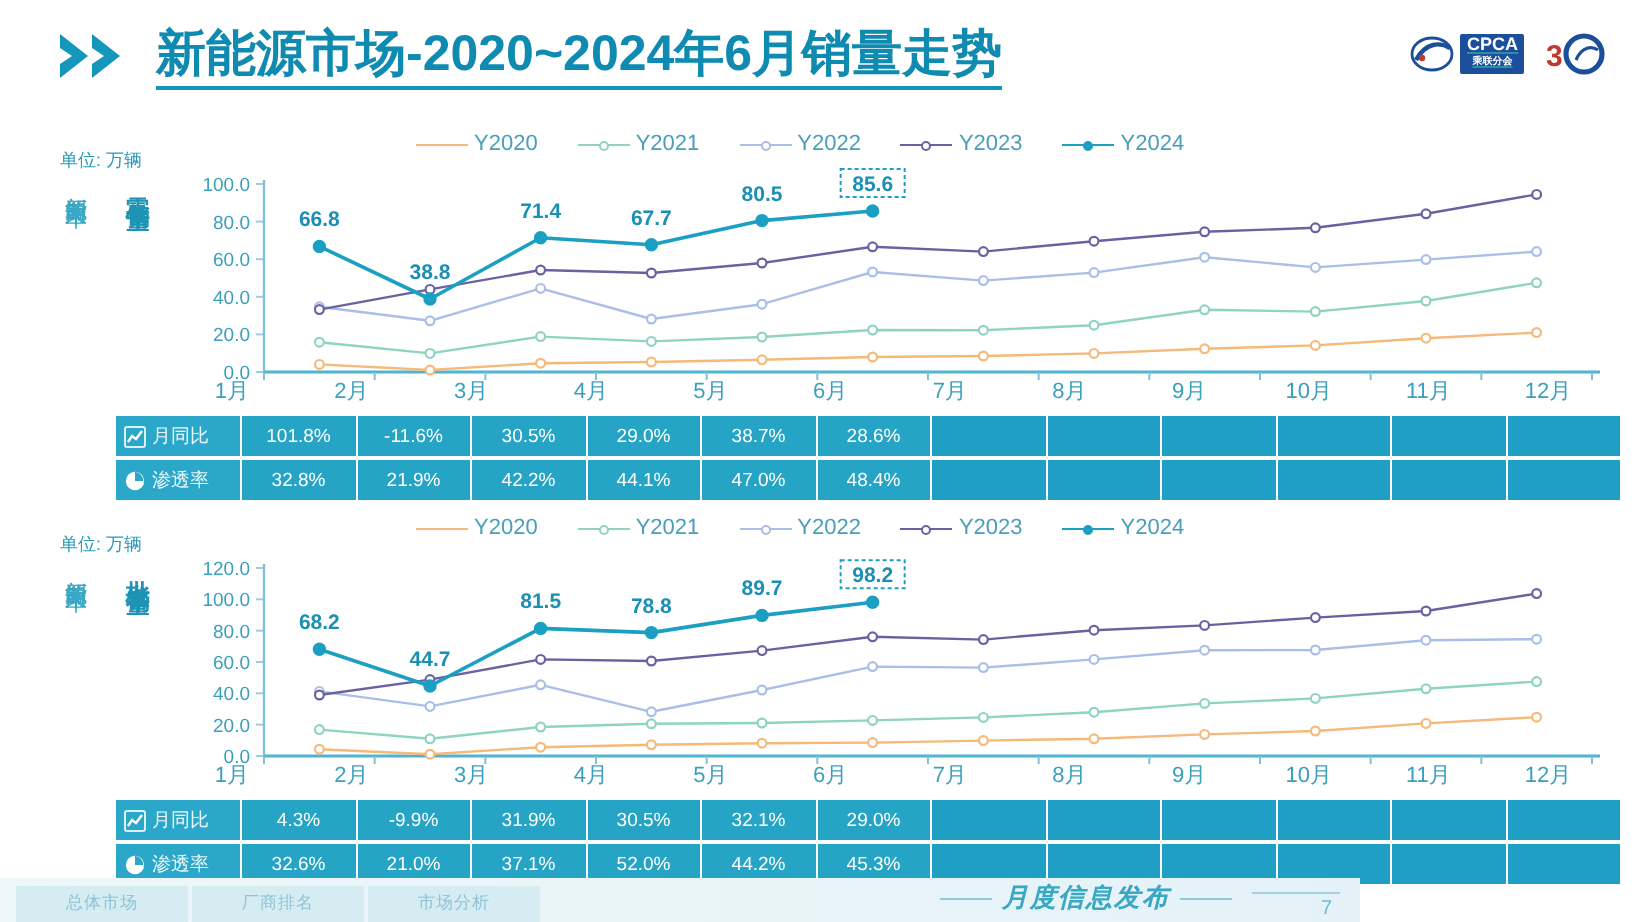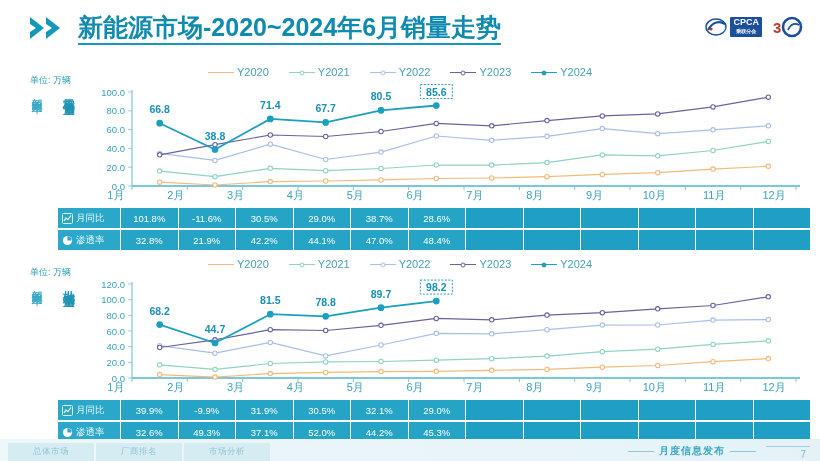--- a/index.html
+++ b/index.html
@@ -17,21 +17,21 @@
   #header { position:absolute; left:0; top:0; width:820px; height:52px; }
   #chev { position:absolute; left:28px; top:15px; width:44px; height:26px; }
   #title-wrap { position:absolute; left:78px; top:12px; }
   #title {
     font-size:25px; font-weight:bold; color:#0f8ab0; letter-spacing:0px;
     white-space:nowrap; line-height:30px;
   }
   #title-underline { height:2px; background:#1497bb; margin-top:1px; width:100%; }
   #logos { position:absolute; right:12px; top:16px; display:flex; align-items:center; gap:8px; }
   .logo-cpca {
-    display:flex; align-items:flex-start; gap:3px;
+    display:flex; align-items:flex-start; gap:3px;text-decoration:underline;
   }
   .logo-mark { width:22px; height:20px; }
   .logo-box {
     background:#1b4f9c; color:#fff; font-size:9px; font-weight:bold;
     padding:1px 3px; line-height:9px; text-align:center; border-radius:1px;
   }
   .logo-box .cn { font-size:5px; display:block; letter-spacing:0px; }
   .logo30 { width:38px; height:22px; position:relative; }
 
   
@@ -76,32 +76,32 @@
   }
   .dlabel .ico { width:11px; height:11px; display:inline-block; }
   .dcell {
     flex:1; color:#ffffff; font-size:9.5px; display:flex;
     align-items:center; justify-content:center;
     background:#25a4c6; border-left:1.5px solid #ffffff;
   }
   .dcell.empty { background:#1f9fc4; }
 
   
-  #footer { position:absolute; left:0; bottom:0; width:820px; height:22px;
+  #footer { position:absolute; left:0; bottom:0; width:680px; height:22px;
             background:linear-gradient(to right,#eef7fa,#e4f2f7); }
   #tabs { position:absolute; left:8px; bottom:0; display:flex; height:18px; }
   .tab {
     width:86px; height:18px; display:flex; align-items:center; justify-content:center;
     font-size:8.5px; color:#ffffff; background:#d6ecf3; color:#8fc4d6;
     margin-right:2px; letter-spacing:0.5px;
   }
   .tab.active { background:#1b9fc2; color:#ffffff; font-weight:bold; }
   #footer-center {
     position:absolute; right:64px; bottom:3px; display:flex; align-items:center; gap:5px;
-    font-size:10px; color:#3aa8c4; font-weight:bold; letter-spacing:1px;
+    font-size:13px; color:#3aa8c4; font-weight:bold; letter-spacing:1px;font-style:italic;
   }
   #footer-center .rule { width:26px; height:1px; background:#8ecada; }
   #pageno { position:absolute; right:14px; bottom:1px; font-size:10px; color:#6fbcd2; }
   #footer-line { position:absolute; right:10px; bottom:14px; width:44px; height:1px; background:#9fd3e2; }
 </style>
 </head>
 <body>
 
 <div id="header">
   <div id="chev">
@@ -485,21 +485,21 @@
 
   <div class="dtable" id="dtable-bot" style="left:58px; top:148px; width:752px;">
       <div class="drow">
         <div class="dlabel">
           <span class="ico"><svg width="11" height="11" viewBox="0 0 11 11">
               <rect x="0.5" y="0.5" width="10" height="10" rx="1" fill="none" stroke="#d9f1f8" stroke-width="1"></rect>
               <polyline points="2,8 4,5 6,6.5 9,2.5" fill="none" stroke="#ffffff" stroke-width="1.2"></polyline>
             </svg></span>
           <span>月同比</span>
         </div>
-        <div class="dcell">39.9%</div>
+        <div class="dcell">4.3%</div>
         <div class="dcell">-9.9%</div>
         <div class="dcell">31.9%</div>
         <div class="dcell">30.5%</div>
         <div class="dcell">32.1%</div>
         <div class="dcell">29.0%</div>
         <div class="dcell empty"></div>
         <div class="dcell empty"></div>
         <div class="dcell empty"></div>
         <div class="dcell empty"></div>
         <div class="dcell empty"></div>
@@ -507,21 +507,21 @@
       </div>
       <div class="drow">
         <div class="dlabel">
           <span class="ico"><svg width="11" height="11" viewBox="0 0 11 11">
               <circle cx="5.5" cy="5.5" r="4.6" fill="#ffffff"></circle>
               <path d="M5.5 5.5 L5.5 0.9 A4.6 4.6 0 0 1 9.6 5.5 Z" fill="#2ba8c9"></path>
             </svg></span>
           <span>渗透率</span>
         </div>
         <div class="dcell">32.6%</div>
-        <div class="dcell">49.3%</div>
+        <div class="dcell">21.0%</div>
         <div class="dcell">37.1%</div>
         <div class="dcell">52.0%</div>
         <div class="dcell">44.2%</div>
         <div class="dcell">45.3%</div>
         <div class="dcell empty"></div>
         <div class="dcell empty"></div>
         <div class="dcell empty"></div>
         <div class="dcell empty"></div>
         <div class="dcell empty"></div>
         <div class="dcell empty"></div>

